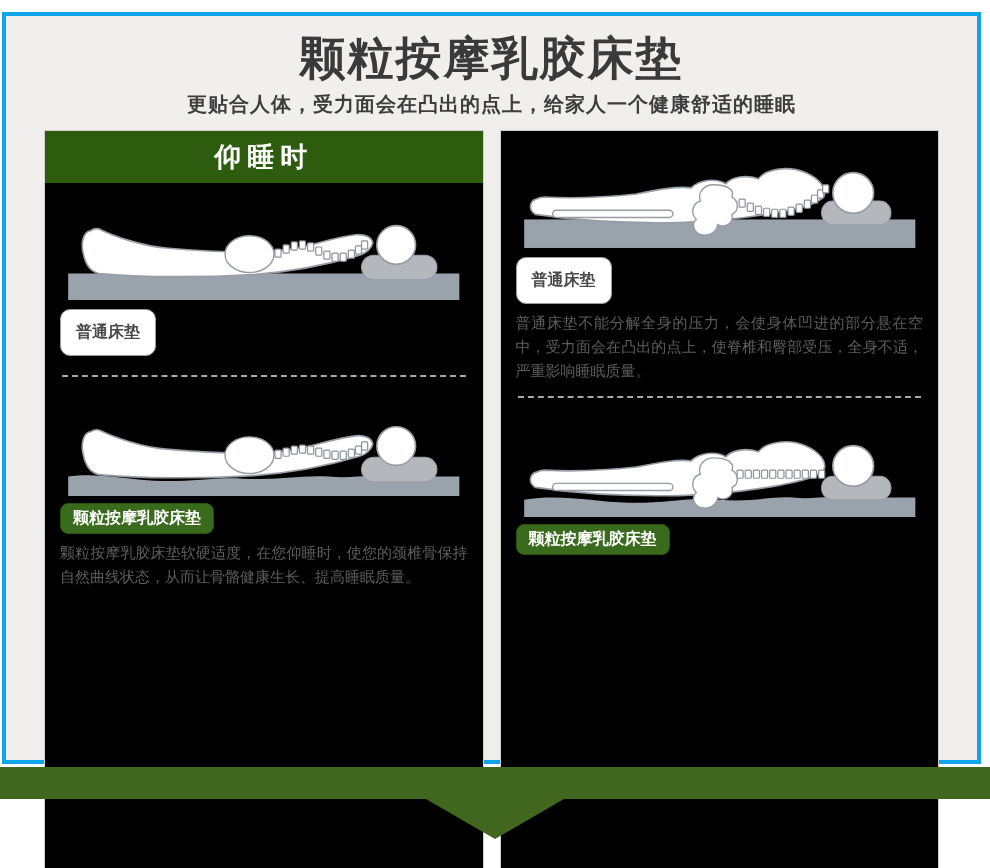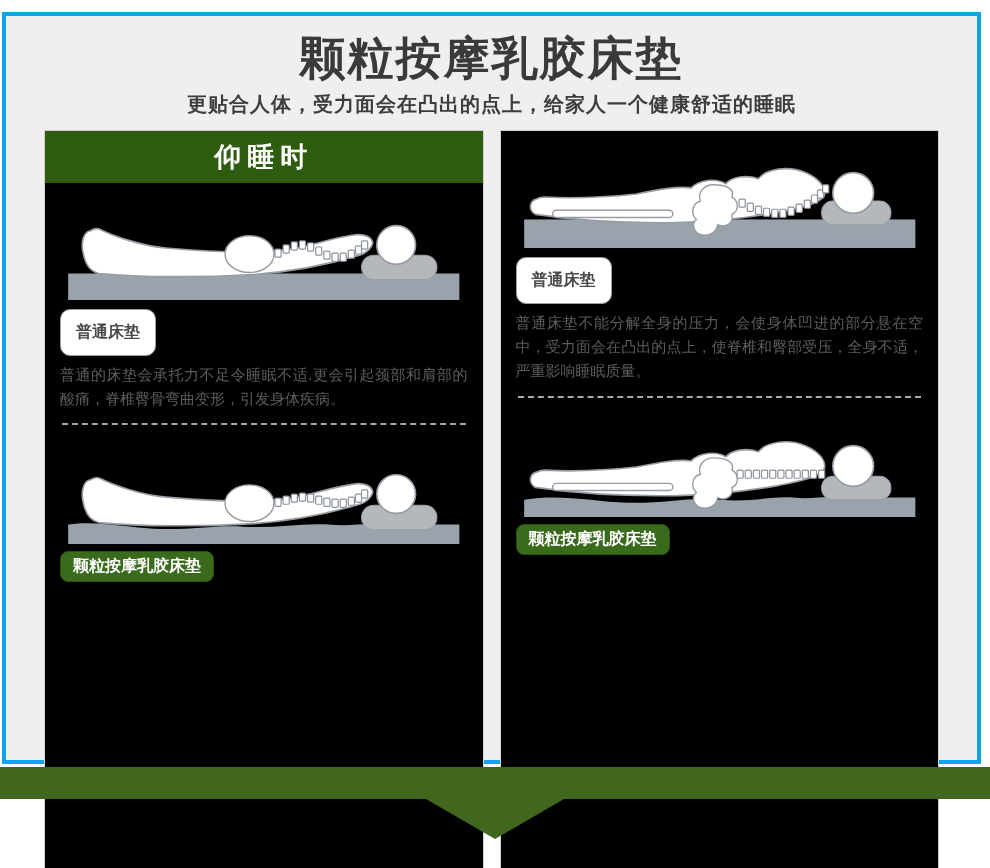--- a/index.html
+++ b/index.html
@@ -90,21 +90,20 @@
             <rect class="bead" x="259" y="60" width="6" height="8" rx="1"></rect>
               <rect class="bead" x="267" y="62" width="6" height="8" rx="1"></rect>
             <rect class="bead" x="275" y="62" width="6" height="8" rx="1"></rect>
               <rect class="bead" x="283" y="59" width="6" height="8" rx="1"></rect>
             <rect class="bead" x="290" y="55" width="6" height="8" rx="1"></rect>
               <rect class="bead" x="296" y="50" width="6" height="8" rx="1"></rect>
           </g>
         </svg>
 
         <div class="badge-outline">普通床垫</div>
-        <p class="para">普通的床垫会承托力不足令睡眠不适.更会引起颈部和肩部的酸痛，脊椎臀骨弯曲变形，引发身体疾病。</p>
 
         <hr class="dashed-divider">
 
         <svg class="illo" viewBox="0 0 400 112" aria-hidden="true">
           <path class="mattress" d="M8,108 L8,89 C35,85 60,91 92,93 C126,95 152,89 180,91 C210,93 238,87 264,89 C286,91 300,87 312,89 L392,89 L392,108 Z"></path>
           <rect class="pillow" x="296" y="70" width="74" height="24" rx="12"></rect>
           <g transform="translate(0,5)">
             <path class="body-shape" d="M30,40 C23,41 20,52 23,63 C25,73 30,80 38,82 C80,86 140,86 190,83 C232,80 264,73 294,64 C301,62 306,57 307,52 C306,46 299,43 290,44 C272,46 252,53 232,57 C202,63 150,61 104,57 C80,55 52,45 40,39 C36,37 33,38 30,40 Z"></path>
             <ellipse class="bone" cx="186" cy="63" rx="24" ry="18"></ellipse>
             <circle class="body-shape" cx="330" cy="54" r="19"></circle>
@@ -119,20 +118,21 @@
                 <rect class="bead" x="267" y="59" width="6" height="8" rx="1"></rect>
               <rect class="bead" x="275" y="59" width="6" height="8" rx="1"></rect>
                 <rect class="bead" x="283" y="57" width="6" height="8" rx="1"></rect>
               <rect class="bead" x="290" y="54" width="6" height="8" rx="1"></rect>
                 <rect class="bead" x="296" y="50" width="6" height="8" rx="1"></rect>
             </g>
           </g>
         </svg>
 
         <div class="badge-green">颗粒按摩乳胶床垫</div>
+        <p class="para">颗粒按摩乳胶床垫软硬适度，在您仰睡时，使您的颈椎骨保持自然曲线状态，从而让骨骼健康生长、提高睡眠质量。</p>
       </div>
     </section>
 
     <section class="panel">
       <div class="panel-body">
 
         <svg class="illo" viewBox="0 0 400 112" aria-hidden="true">
           <rect class="mattress" x="8" y="80" width="384" height="28"></rect>
           <rect class="pillow" x="300" y="62" width="68" height="23" rx="11"></rect>
           <path class="body-shape" d="M20,60 C13,62 12,71 19,75 C60,81 110,84 160,83 C195,82 230,78 258,73 C278,69 294,66 302,58 C306,50 298,40 284,34 C268,27 246,30 238,40 C226,36 212,38 206,45 C196,39 180,41 172,49 C158,47 138,51 118,55 C80,59 45,59 28,58 C24,58 22,59 20,60 Z"></path>

